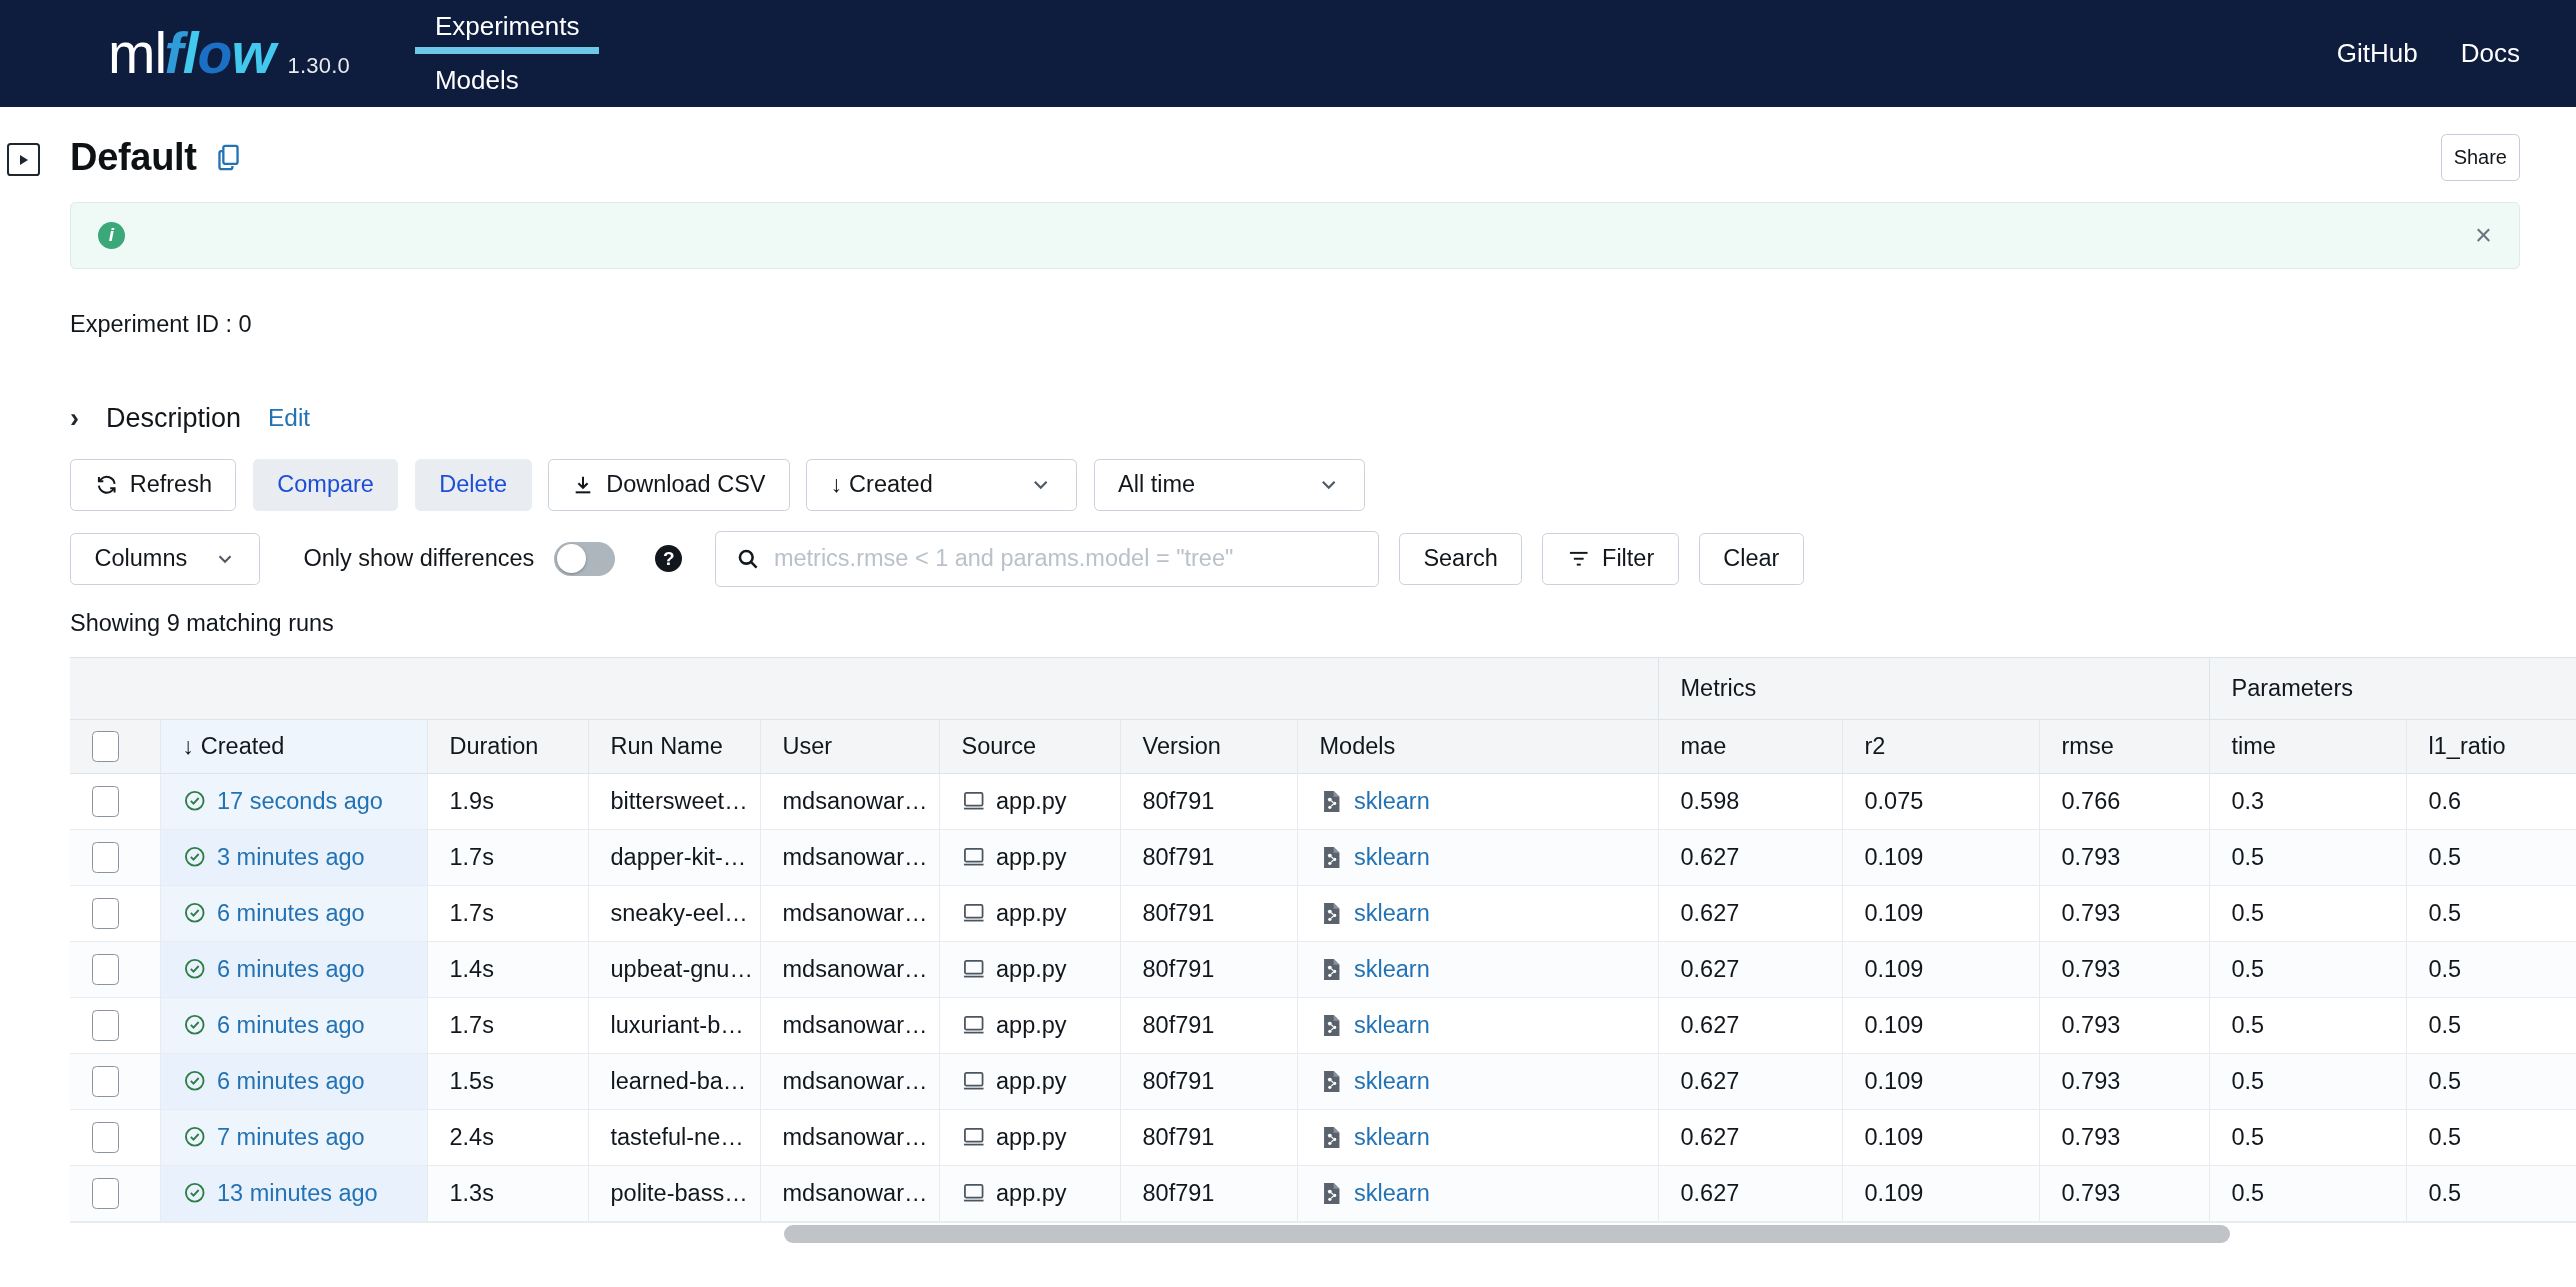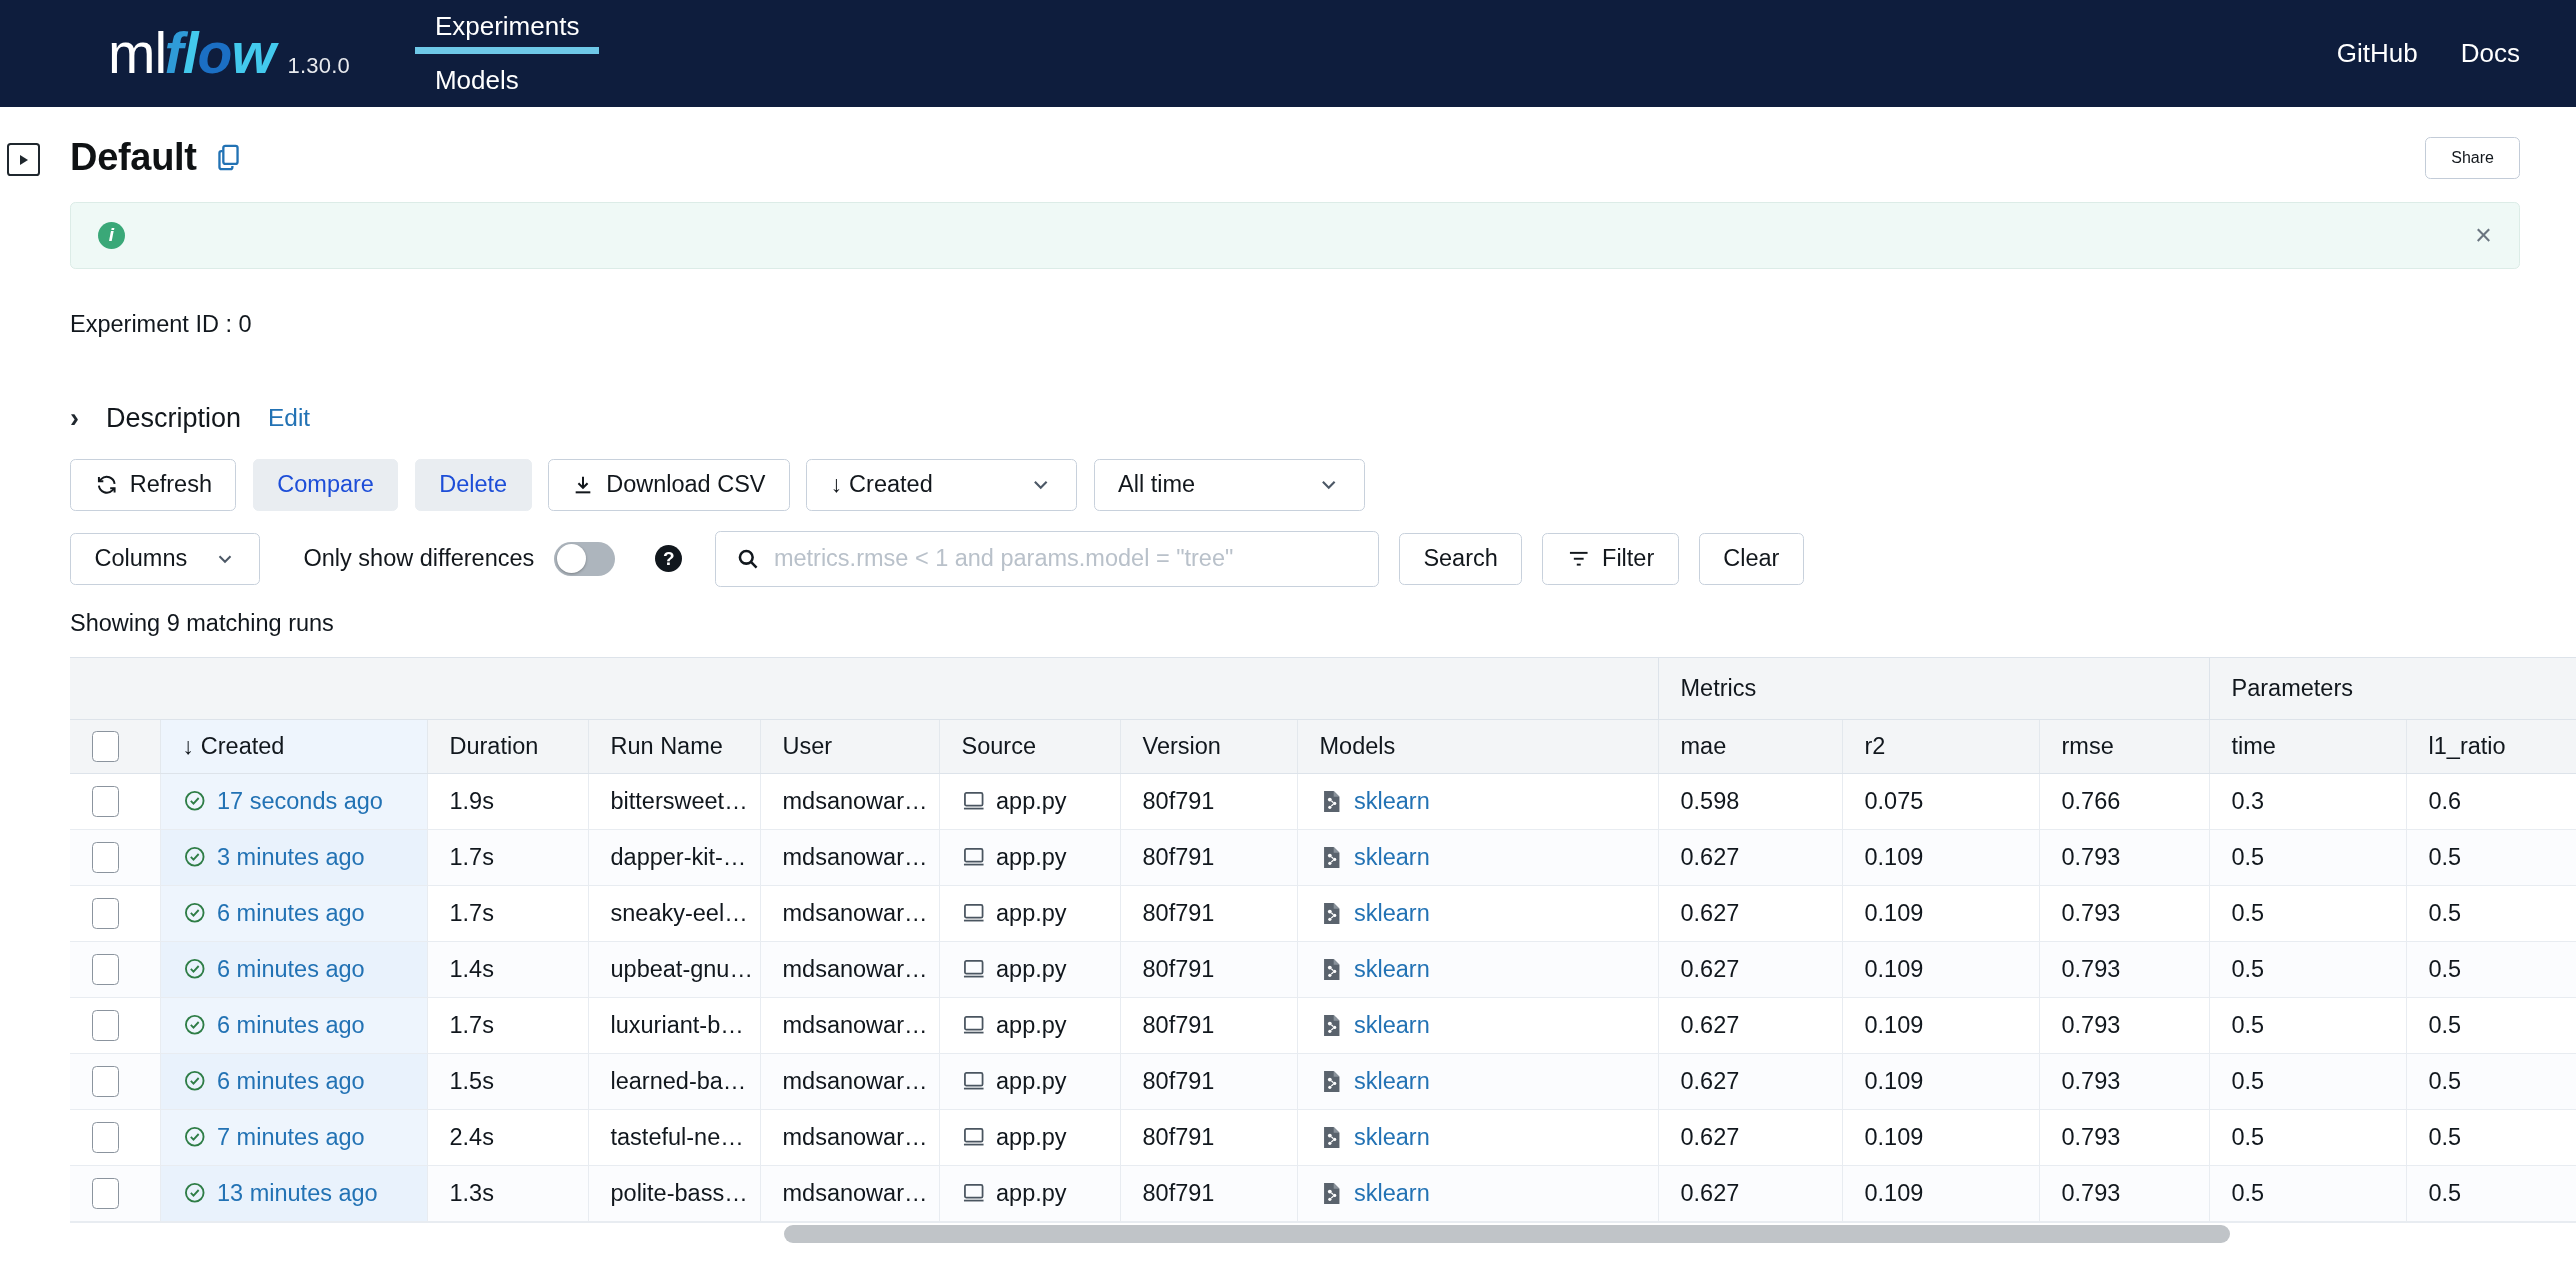--- a/index.html
+++ b/index.html
@@ -47,21 +47,21 @@
     border-top: 5.4px solid transparent; border-bottom: 5.4px solid transparent;
   }
 
   .content { padding: 0 56px 0 70px; }
 
   .title-row { display: flex; align-items: center; padding-top: 29px; height: 72px; }
   .exp-title { font-size: 38px; font-weight: 700; color: #0f1214; letter-spacing: -0.3px; }
   .copy-icon { margin-left: 16.3px; cursor: pointer; display: flex; align-items: center; }
   .share-btn {
     margin-left: auto; border: 1.4px solid #c3ccd8; border-radius: 5.4px;
-    background: #fff; font-size: 16px; color: #12171c; padding: 11px 25px;
+    background: #fff; font-size: 20px; color: #12171c; padding: 11px 12px;
     cursor: pointer; font-family: inherit;
   }
 
   .banner {
     margin-top: 22.6px; background: #eff9f6; border: 0.9px solid #dcece7; border-radius: 5.4px;
     height: 67px; display: flex; align-items: center; padding: 0 27px;
   }
   .banner-icon {
     width: 27px; height: 27px; border-radius: 50%; background: #3aa878; color: #fff;
     font-size: 19px; font-weight: 700; display: flex; align-items: center;

